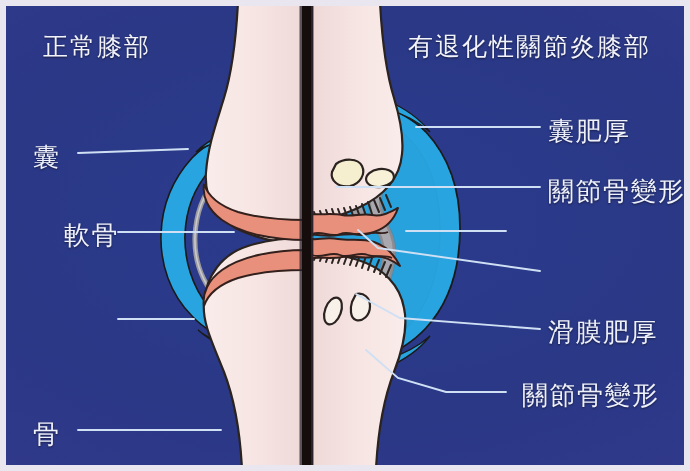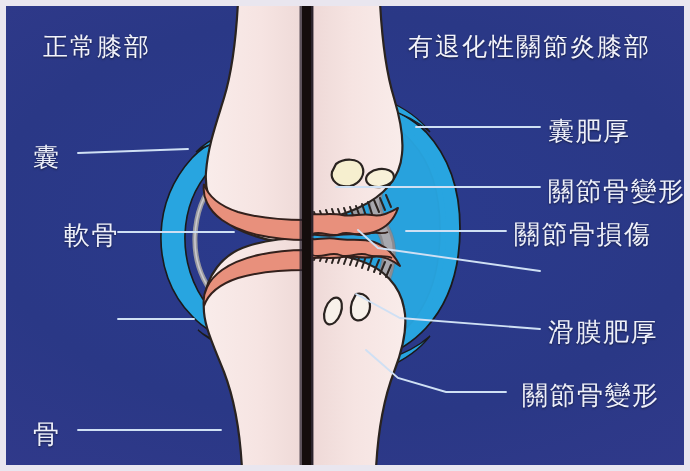--- a/index.html
+++ b/index.html
@@ -308,19 +308,18 @@
       <div class="ttl" style="left:37px;  top:24px;">正常膝部</div>
 
       <div class="ttl" style="left:402px; top:24px;">有退化性關節炎膝部</div>
 
       <div class="lbl l" style="left:27px; top:134px;">囊</div>
       <div class="lbl l" style="left:27px; top:212px;margin-left:31px;">軟骨</div>
       <div class="lbl l" style="left:27px; top:411px;">骨</div>
 
       <div class="lbl r" style="left:542px; top:108px;">囊肥厚</div>
       <div class="lbl r" style="left:542px; top:168px;">關節骨變形</div>
-      <div class="lbl r" style="left:508px; top:211px;">關節骨損傷</div>
       <div class="lbl r" style="left:542px; top:309px;">滑膜肥厚</div>
       <div class="lbl r" style="left:516px; top:372px;">關節骨變形</div>
     </div>
 
   </div>
 </div>
 
 </body></html>

